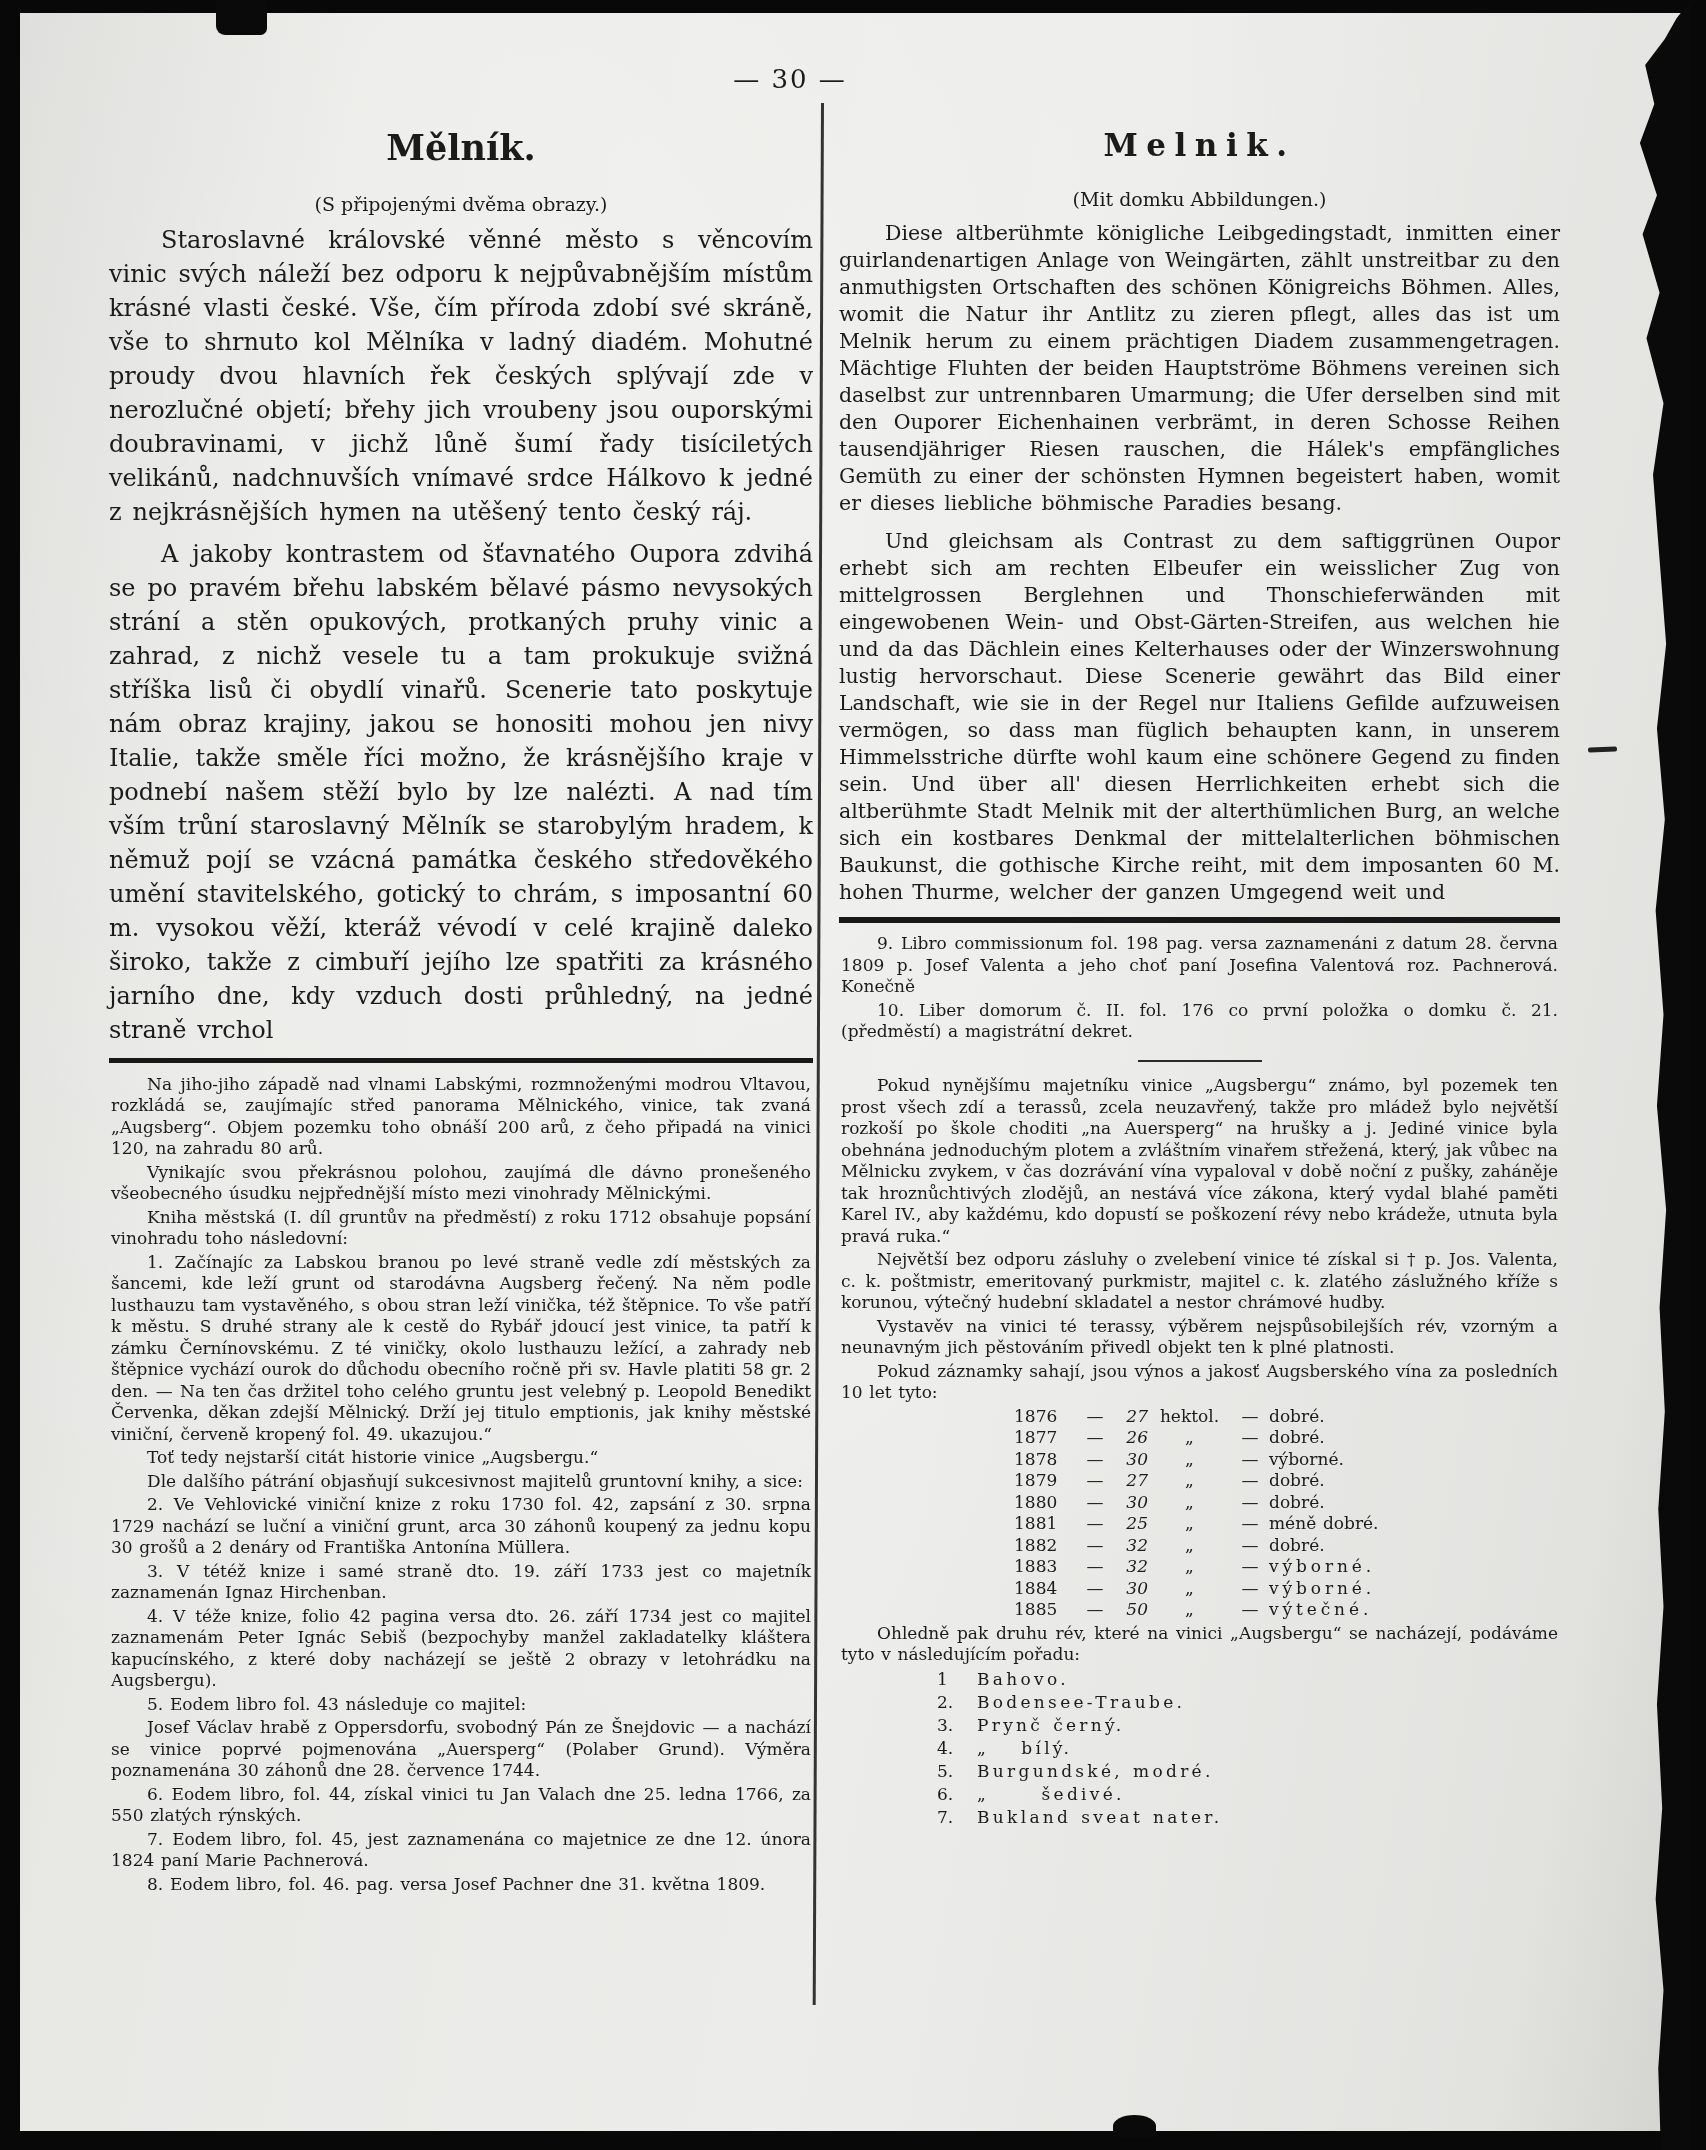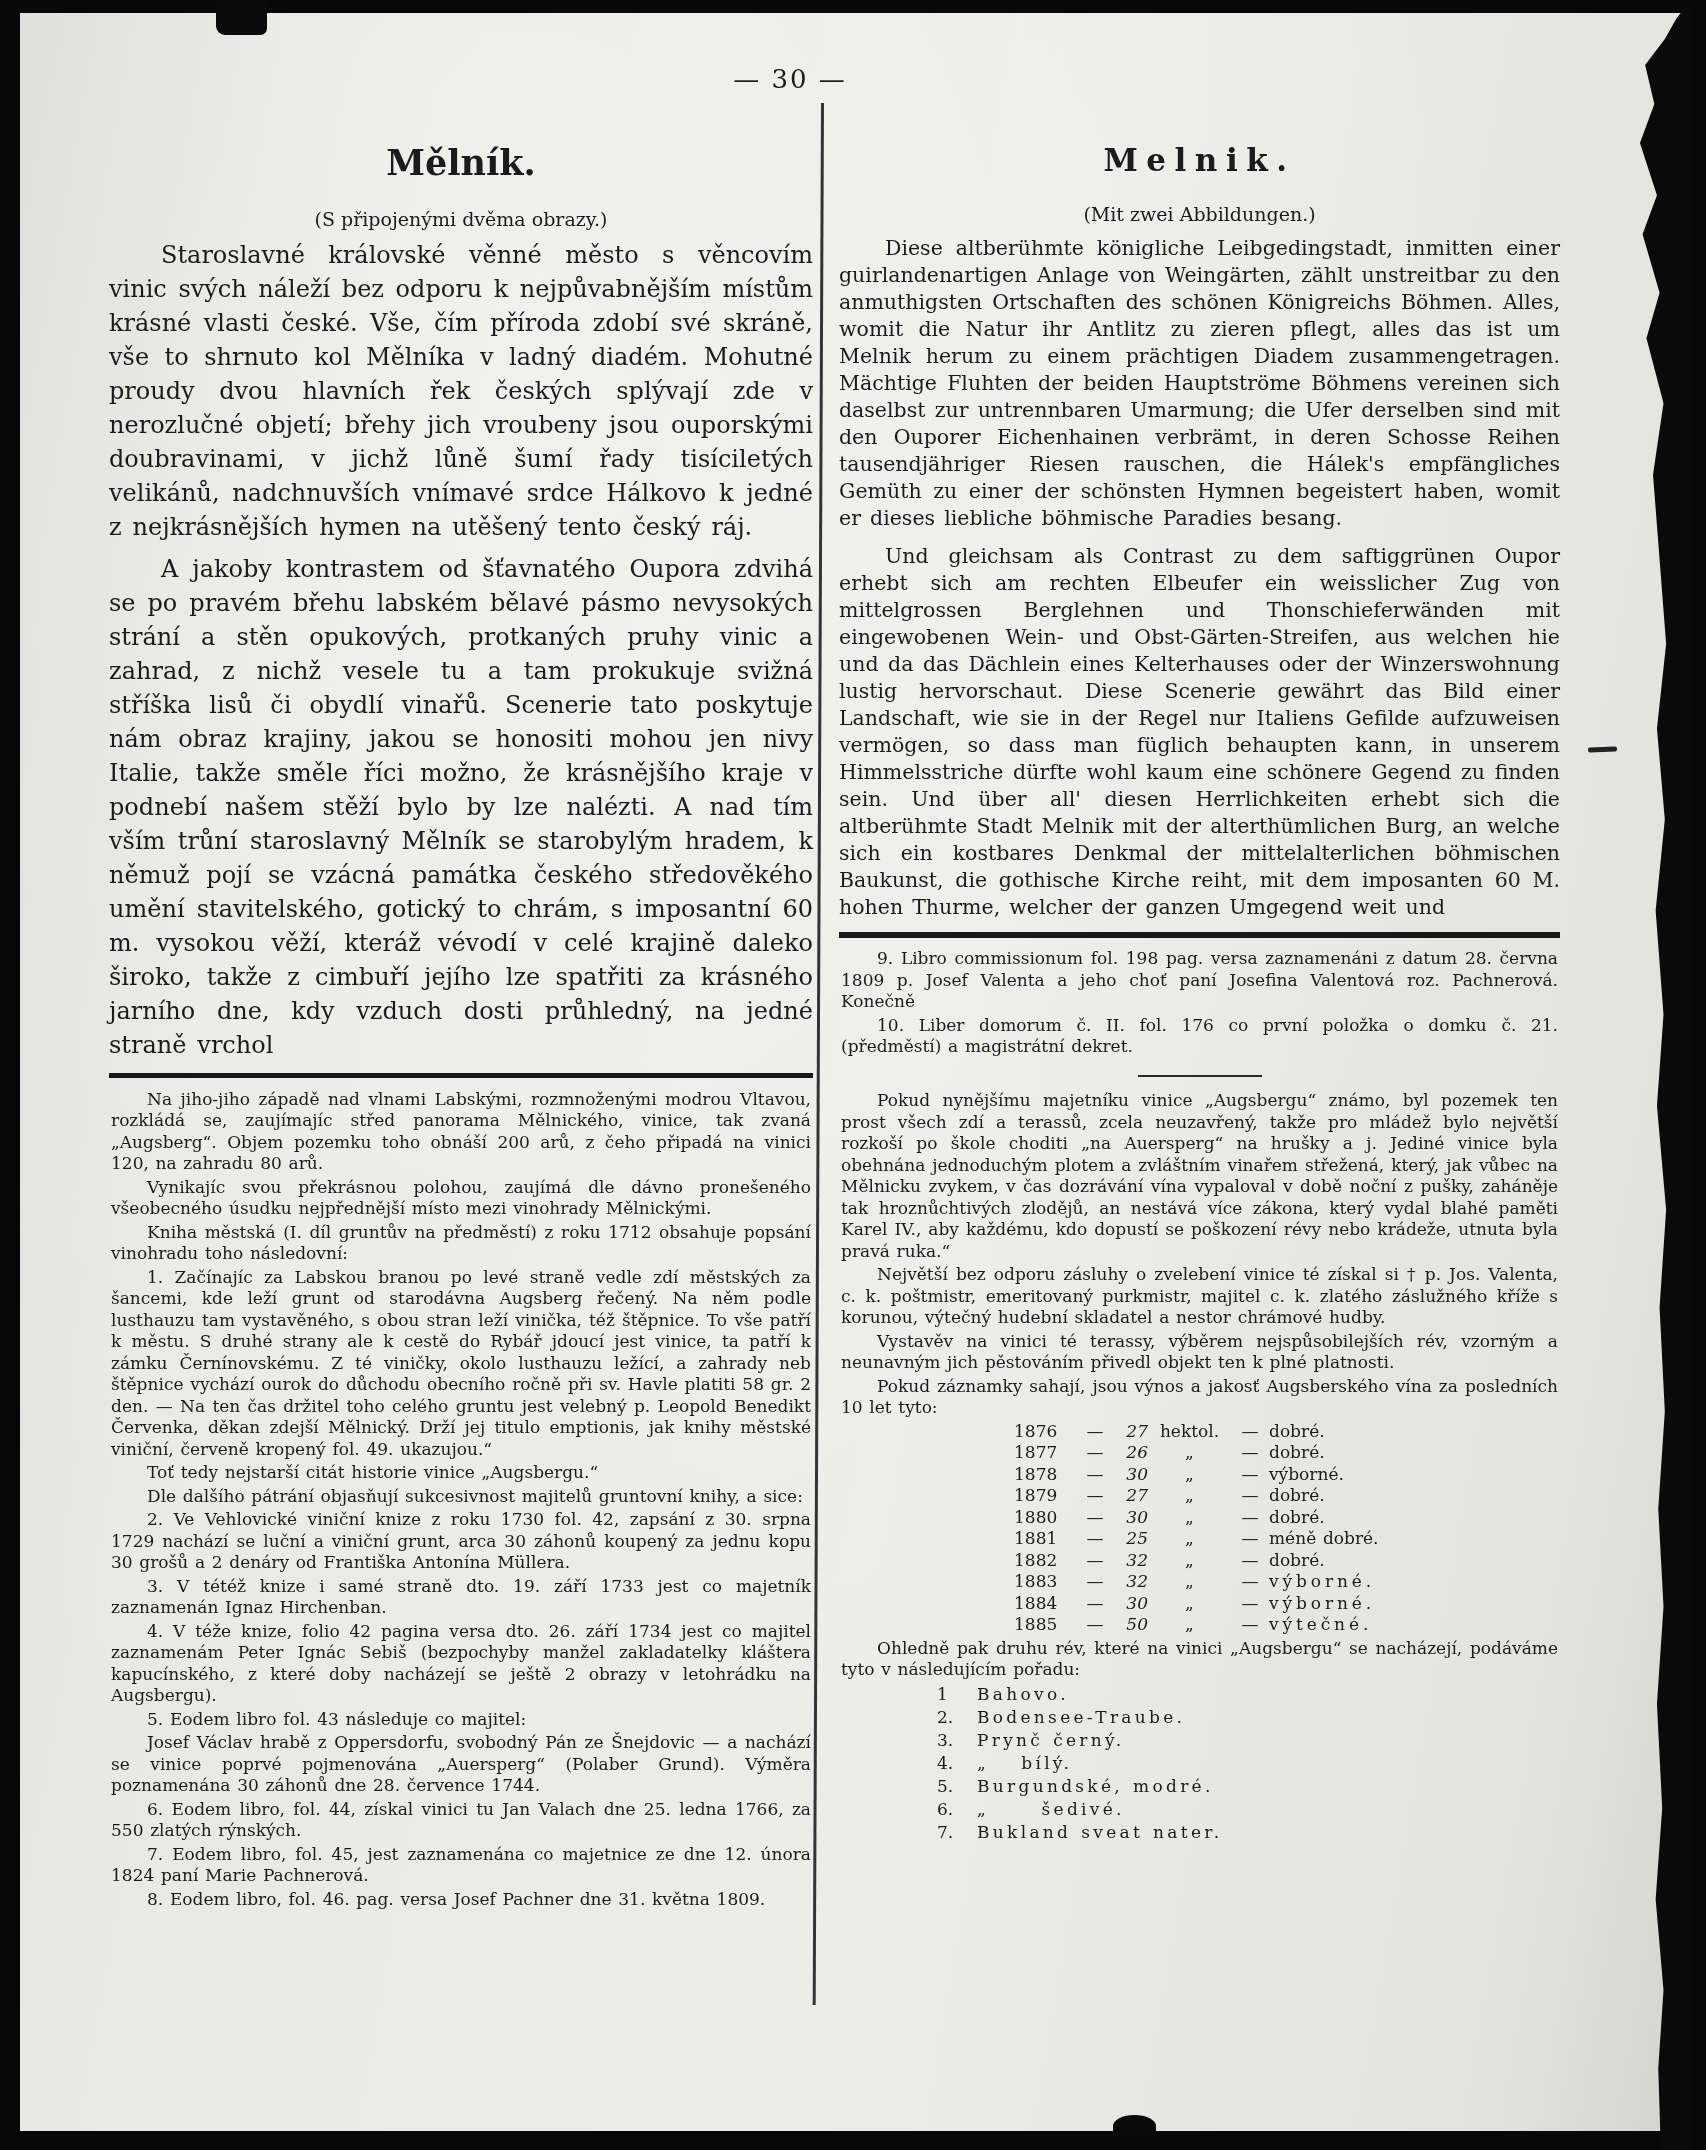--- a/index.html
+++ b/index.html
@@ -13,21 +13,21 @@
   .edge-top{position:absolute;left:0;top:0;width:1707px;height:13px;background:#080808;}
   .edge-left{position:absolute;left:0;top:0;width:19.5px;height:2151px;background:#080808;}
   .edge-bottom{position:absolute;left:0;top:2131px;width:1707px;height:19.5px;background:#080808;}
   .edge-right{position:absolute;left:1690px;top:0;width:17px;height:2151px;background:#080808;}
   .tab{position:absolute;left:216px;top:0;width:51px;height:35px;background:#0a0a0a;border-radius:0 0 6.5px 9px;}
   .bump{position:absolute;left:1113px;top:2115px;width:43px;height:22px;background:#0a0a0a;border-radius:50% 50% 0 0;}
   .dash-art{position:absolute;left:1588px;top:747px;width:29px;height:4.6px;background:#222;transform:rotate(-2deg);border-radius:2px;}
   .band{position:absolute;left:1636px;top:0;width:55px;height:2151px;}
   
   .page-number{position:absolute;left:702px;top:64px;width:176px;text-align:center;font-size:26px;letter-spacing:2px;}
-  .col{position:absolute;top:142px;}
+  .col{position:absolute;top:127px;}
   .col-left{left:109px;width:704px;}
   .col-right{left:839px;width:721px;}
   .divider{position:absolute;left:821px;top:103px;width:3.3px;height:1902px;background:#343434;transform:rotate(0.25deg);transform-origin:top center;}
   h1{margin:0;text-align:center;font-weight:bold;}
   .t-cz{font-size:35px;}
   .t-de{font-size:31px;letter-spacing:8.5px;}
   .subtitle{margin-top:25px;text-align:center;font-size:19px;}
   .main-cz{margin:0;margin-top:7.8px;font-size:24px;line-height:34px;text-align:justify;text-indent:52px;word-spacing:3.3px;}
   .main-de{margin:0;margin-top:10.4px;font-size:20.5px;line-height:27px;text-align:justify;text-indent:46px;word-spacing:2.6px;}
   .rule{margin-top:11.7px;height:5.2px;background:#181818;}
@@ -80,21 +80,21 @@
         <p>6. Eodem libro, fol. 44, získal vinici tu Jan Valach dne 25. ledna 1766, za 550 zlatých rýnských.</p>
         <p>7. Eodem libro, fol. 45, jest zaznamenána co majetnice ze dne 12. února 1824 paní Marie Pachnerová.</p>
         <p>8. Eodem libro, fol. 46. pag. versa Josef Pachner dne 31. května 1809.</p>
       </div>
   </div>
 
   <div class="divider"></div>
 
   <div class="col col-right">
     <h1 class="t-de">Melnik.</h1>
-    <div class="subtitle">(Mit zwei Abbildungen.)</div>
+    <div class="subtitle">(Mit domku Abbildungen.)</div>
     <div>
 
     <p class="main-de">Diese altberühmte königliche Leibgedingstadt, inmitten einer guirlandenartigen Anlage von Weingärten, zählt unstreitbar zu den anmuthigsten Ortschaften des schönen Königreichs Böhmen. Alles, womit die Natur ihr Antlitz zu zieren pflegt, alles das ist um Melnik herum zu einem prächtigen Diadem zusammengetragen. Mächtige Fluhten der beiden Hauptströme Böhmens vereinen sich daselbst zur untrennbaren Umarmung; die Ufer derselben sind mit den Ouporer Eichenhainen verbrämt, in deren Schosse Reihen tausendjähriger Riesen rauschen, die Hálek's empfängliches Gemüth zu einer der schönsten Hymnen begeistert haben, womit er dieses liebliche böhmische Paradies besang.</p>
         <p class="main-de">Und gleichsam als Contrast zu dem saftiggrünen Oupor erhebt sich am rechten Elbeufer ein weisslicher Zug von mittelgrossen Berglehnen und Thonschieferwänden mit eingewobenen Wein- und Obst-Gärten-Streifen, aus welchen hie und da das Dächlein eines Kelterhauses oder der Winzerswohnung lustig hervorschaut. Diese Scenerie gewährt das Bild einer Landschaft, wie sie in der Regel nur Italiens Gefilde aufzuweisen vermögen, so dass man füglich behaupten kann, in unserem Himmelsstriche dürfte wohl kaum eine schönere Gegend zu finden sein. Und über all' diesen Herrlichkeiten erhebt sich die altberühmte Stadt Melnik mit der alterthümlichen Burg, an welche sich ein kostbares Denkmal der mittelalterlichen böhmischen Baukunst, die gothische Kirche reiht, mit dem imposanten 60 M. hohen Thurme, welcher der ganzen Umgegend weit und</p>
       </div>
     <div class="rule"></div>
     <div class="footnotes">
       <div>
 
       <p>9. Libro commissionum fol. 198 pag. versa zaznamenáni z datum 28. června 1809 p. Josef Valenta a jeho choť paní Josefina Valentová roz. Pachnerová. Konečně</p>

